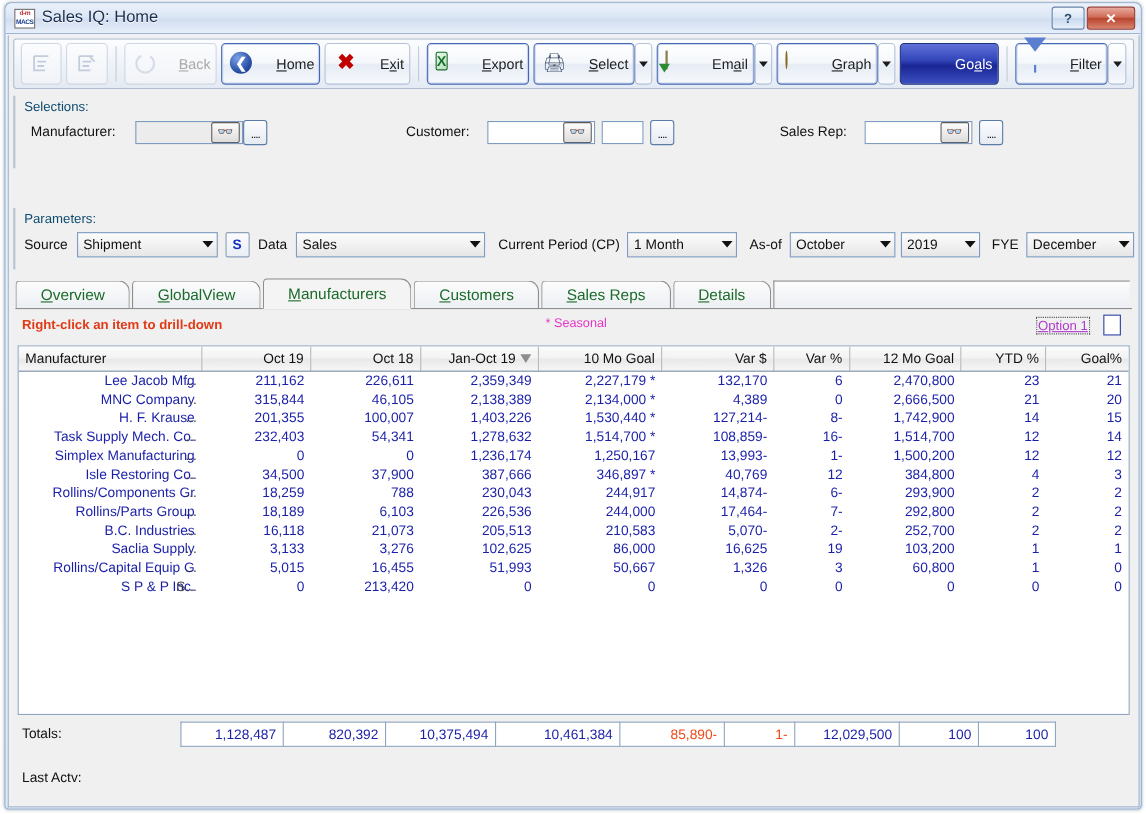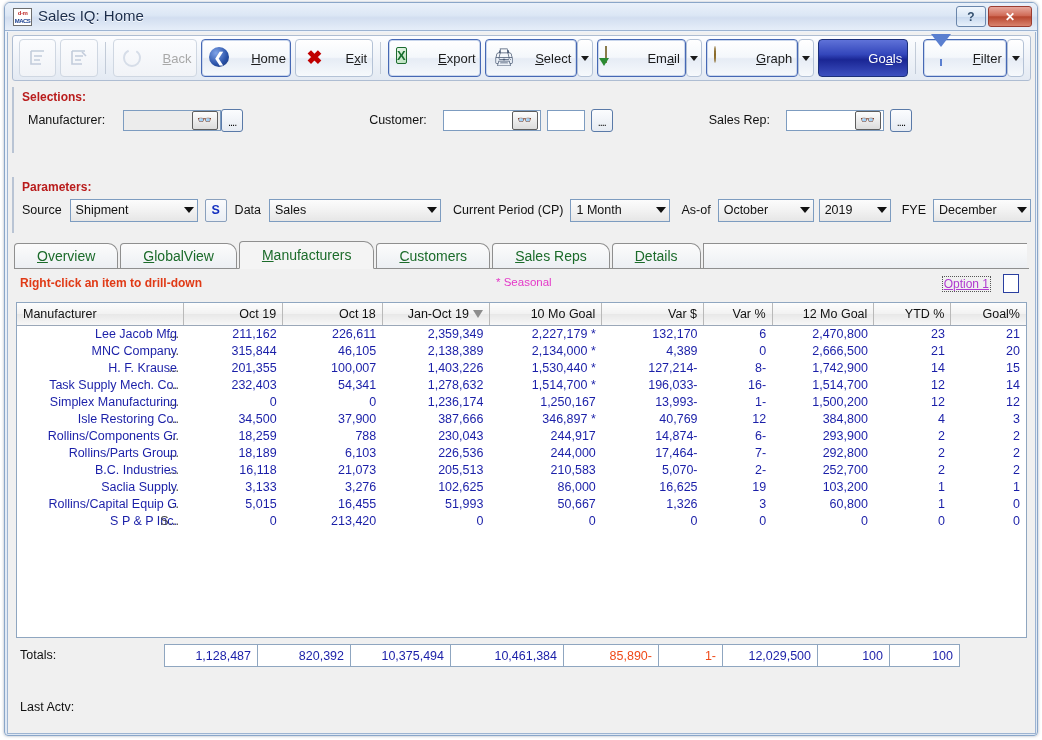--- a/index.html
+++ b/index.html
@@ -156,21 +156,21 @@
   .ic-funnel { width:0;height:0;margin:2px auto 0;border-left:10px solid transparent;border-right:10px solid transparent;border-top:13px solid #5a7fd0;position:relative;}
   .ic-funnel:after{content:"";position:absolute;left:-1px;top:12px;width:2px;height:7px;background:#5a7fd0;}
 
   
   .panel {
     position: relative;
     margin: 5px 4px 0 4px;
     background: #f0f0f0;
     border-left: 2px solid #b9c4d4;
   }
-  .panel-title { font-size: 12px; font-weight: bold; color: #b91c1c; padding: 3px 0 2px 8px; }
+  .panel-title { font-size: 12px; font-weight: normal; color: #0c4a6e; padding: 3px 0 2px 8px; }
   .frow { display: flex; align-items: center; padding-left: 8px; height: 28px; }
   .flabel { font-size: 12.5px; color: #111; white-space: nowrap; }
 
   .txtbox {
     height: 21px; border: 1px solid #7d9cc0; background: #ffffff;
     display: flex; align-items: center; padding: 0 2px;
     font-size: 12px;
   }
   .txtbox.gray { background: #ececec; }
   .binoc {
@@ -414,21 +414,21 @@
 
           <span class="flabel" style="margin-left:96px;">Sales Rep:</span>
           <div class="txtbox" style="width:98px;margin-left:16px;">
             <span></span>
             <span class="binoc">👓</span>
           </div>
           <div class="dots-btn" style="margin-left:6px;">....</div>
         </div>
       </div>
 
-      <div class="panel" style="height:56px;margin-top:24px;">
+      <div class="panel" style="height:56px;margin-top:36px;">
         <div class="panel-title">Parameters:</div>
         <div class="frow" style="">
           <span class="flabel">Source</span>
           <div class="combo" style="width:128px;margin-left:8px;">
             <span class="cv">Shipment</span>
             <span class="carr"></span>
           </div>
           <div class="sbtn" style="margin-left:7px;">S</div>
           <span class="flabel" style="margin-left:8px;">Data</span>
           <div class="combo" style="width:172px;margin-left:8px;">
@@ -538,21 +538,21 @@
                 <td class="v-mag">1,742,900</td>
                 <td class="v-blue">14</td>
                 <td class="v-mag">15</td>
               </tr>
               <tr>
                 <td class="name">Task Supply Mech. Co.<span class="dots">...</span></td>
                 <td class="v-blue">232,403</td>
                 <td class="v-blue">54,341</td>
                 <td class="v-blue">1,278,632</td>
                 <td class="v-mag">1,514,700 *</td>
-                <td class="v-neg">196,033-</td>
+                <td class="v-neg">108,859-</td>
                 <td class="v-neg">16-</td>
                 <td class="v-mag">1,514,700</td>
                 <td class="v-blue">12</td>
                 <td class="v-mag">14</td>
               </tr>
               <tr>
                 <td class="name">Simplex Manufacturing<span class="dots">...</span></td>
                 <td class="v-blue">0</td>
                 <td class="v-blue">0</td>
                 <td class="v-blue">1,236,174</td>

